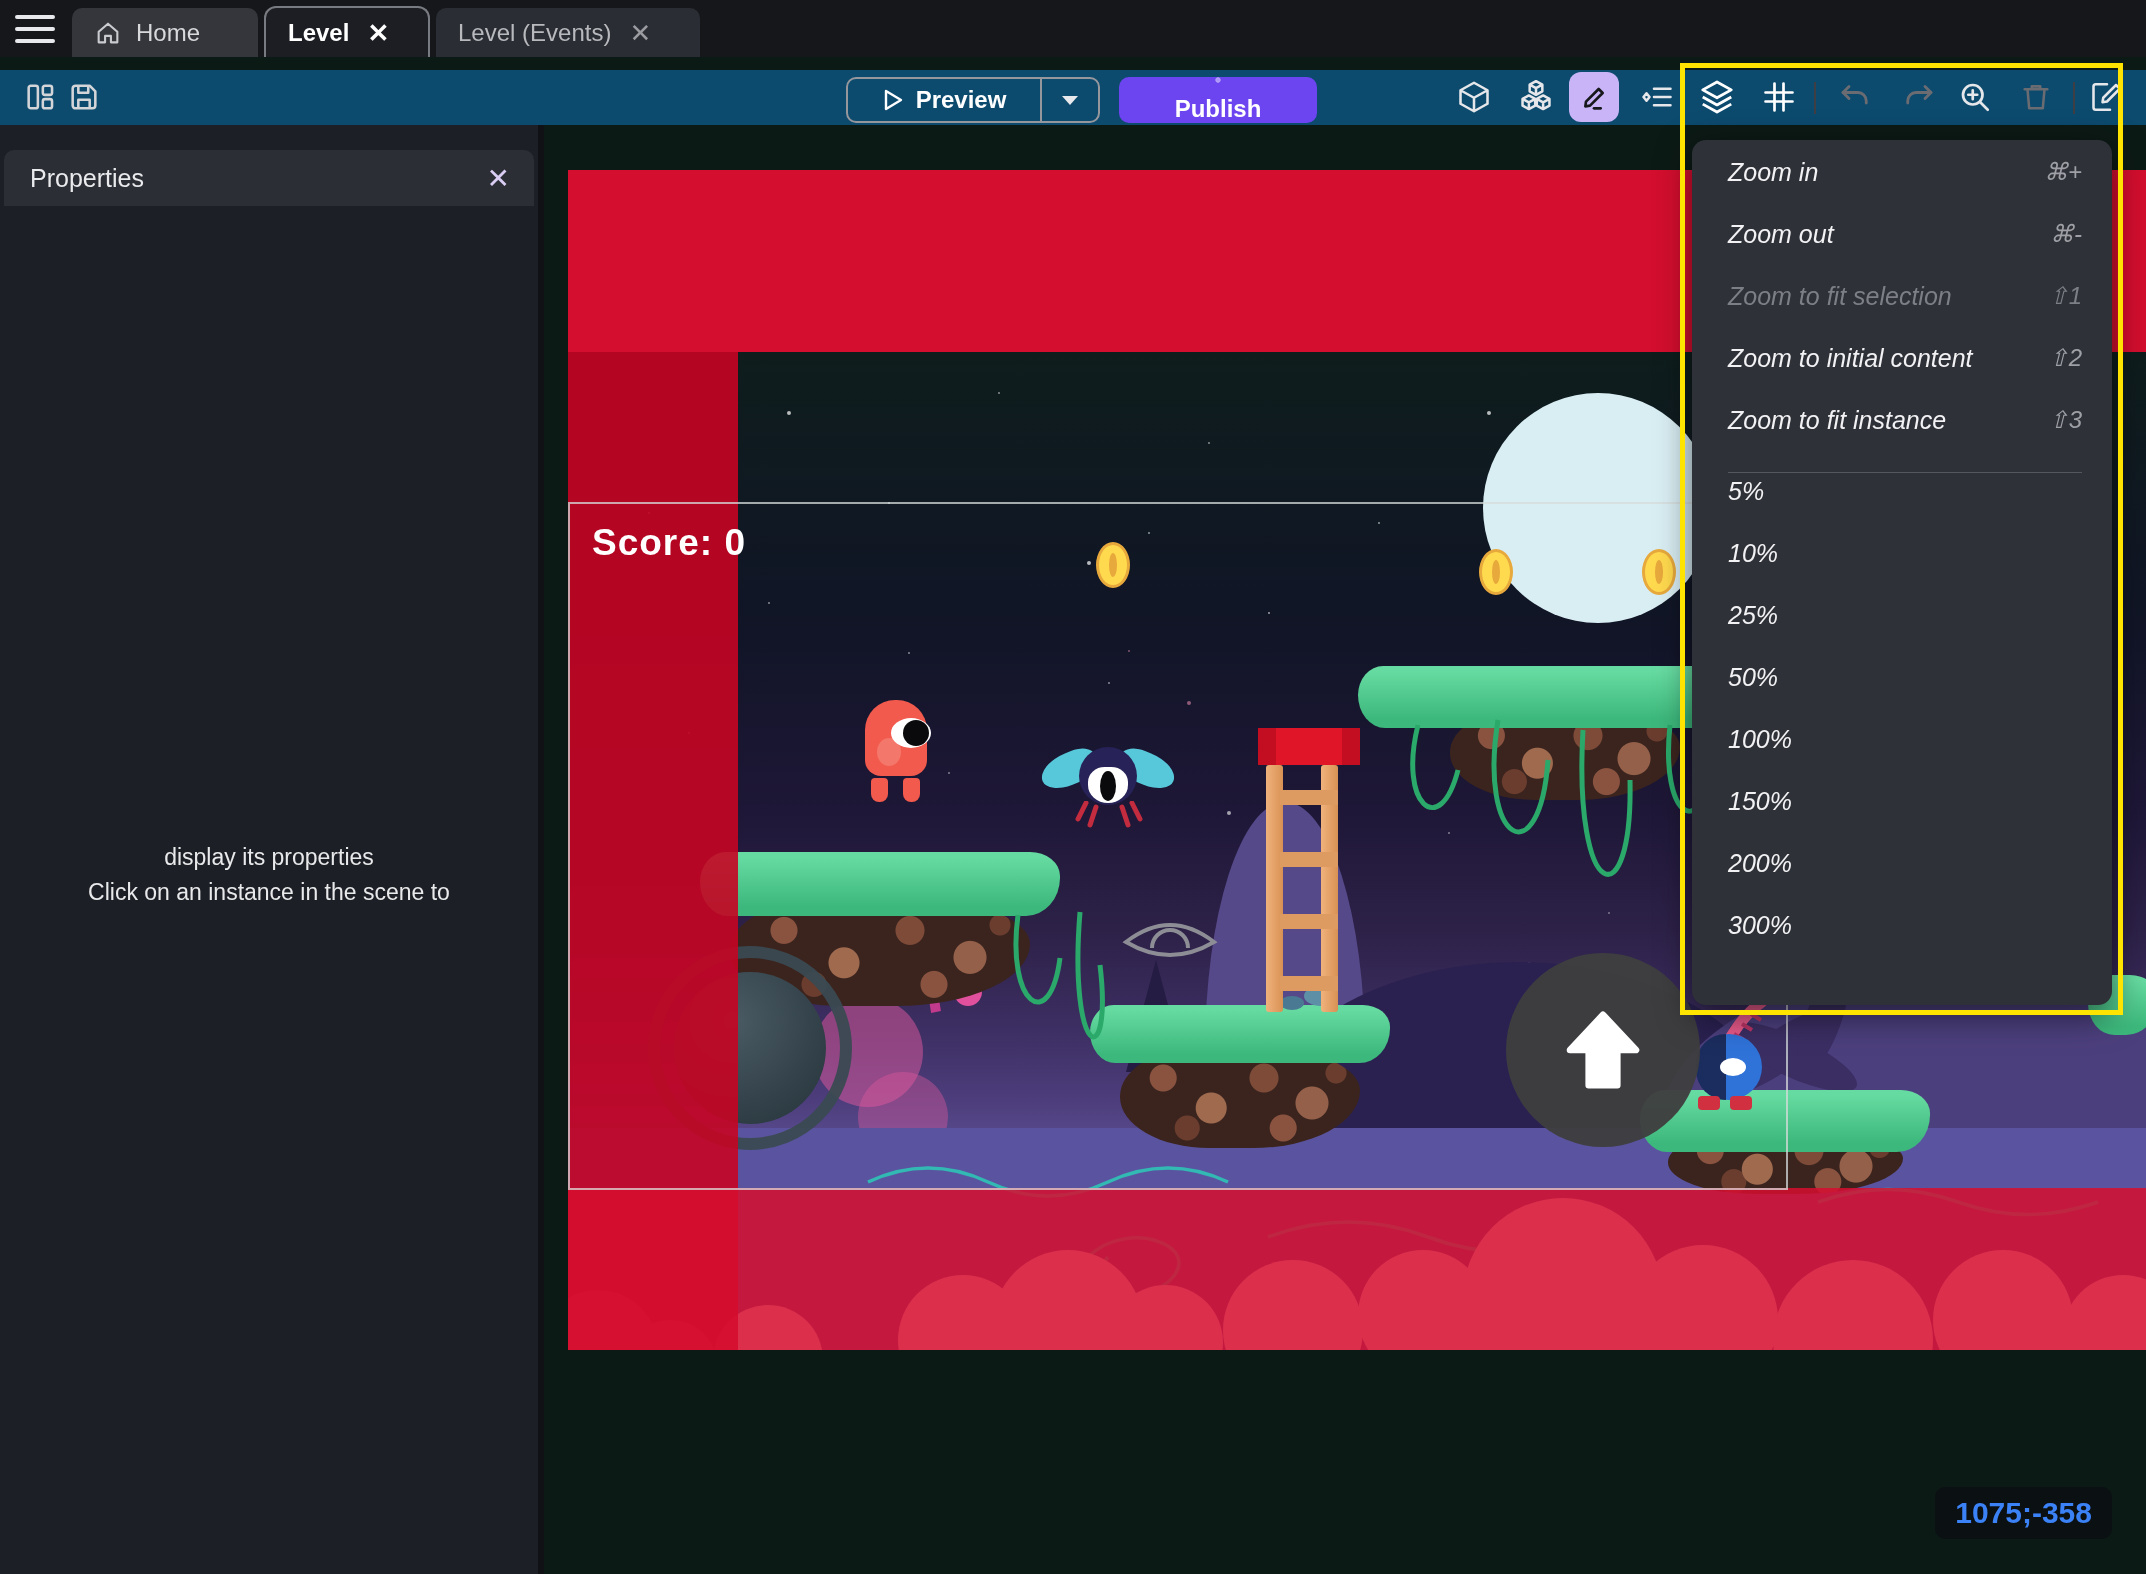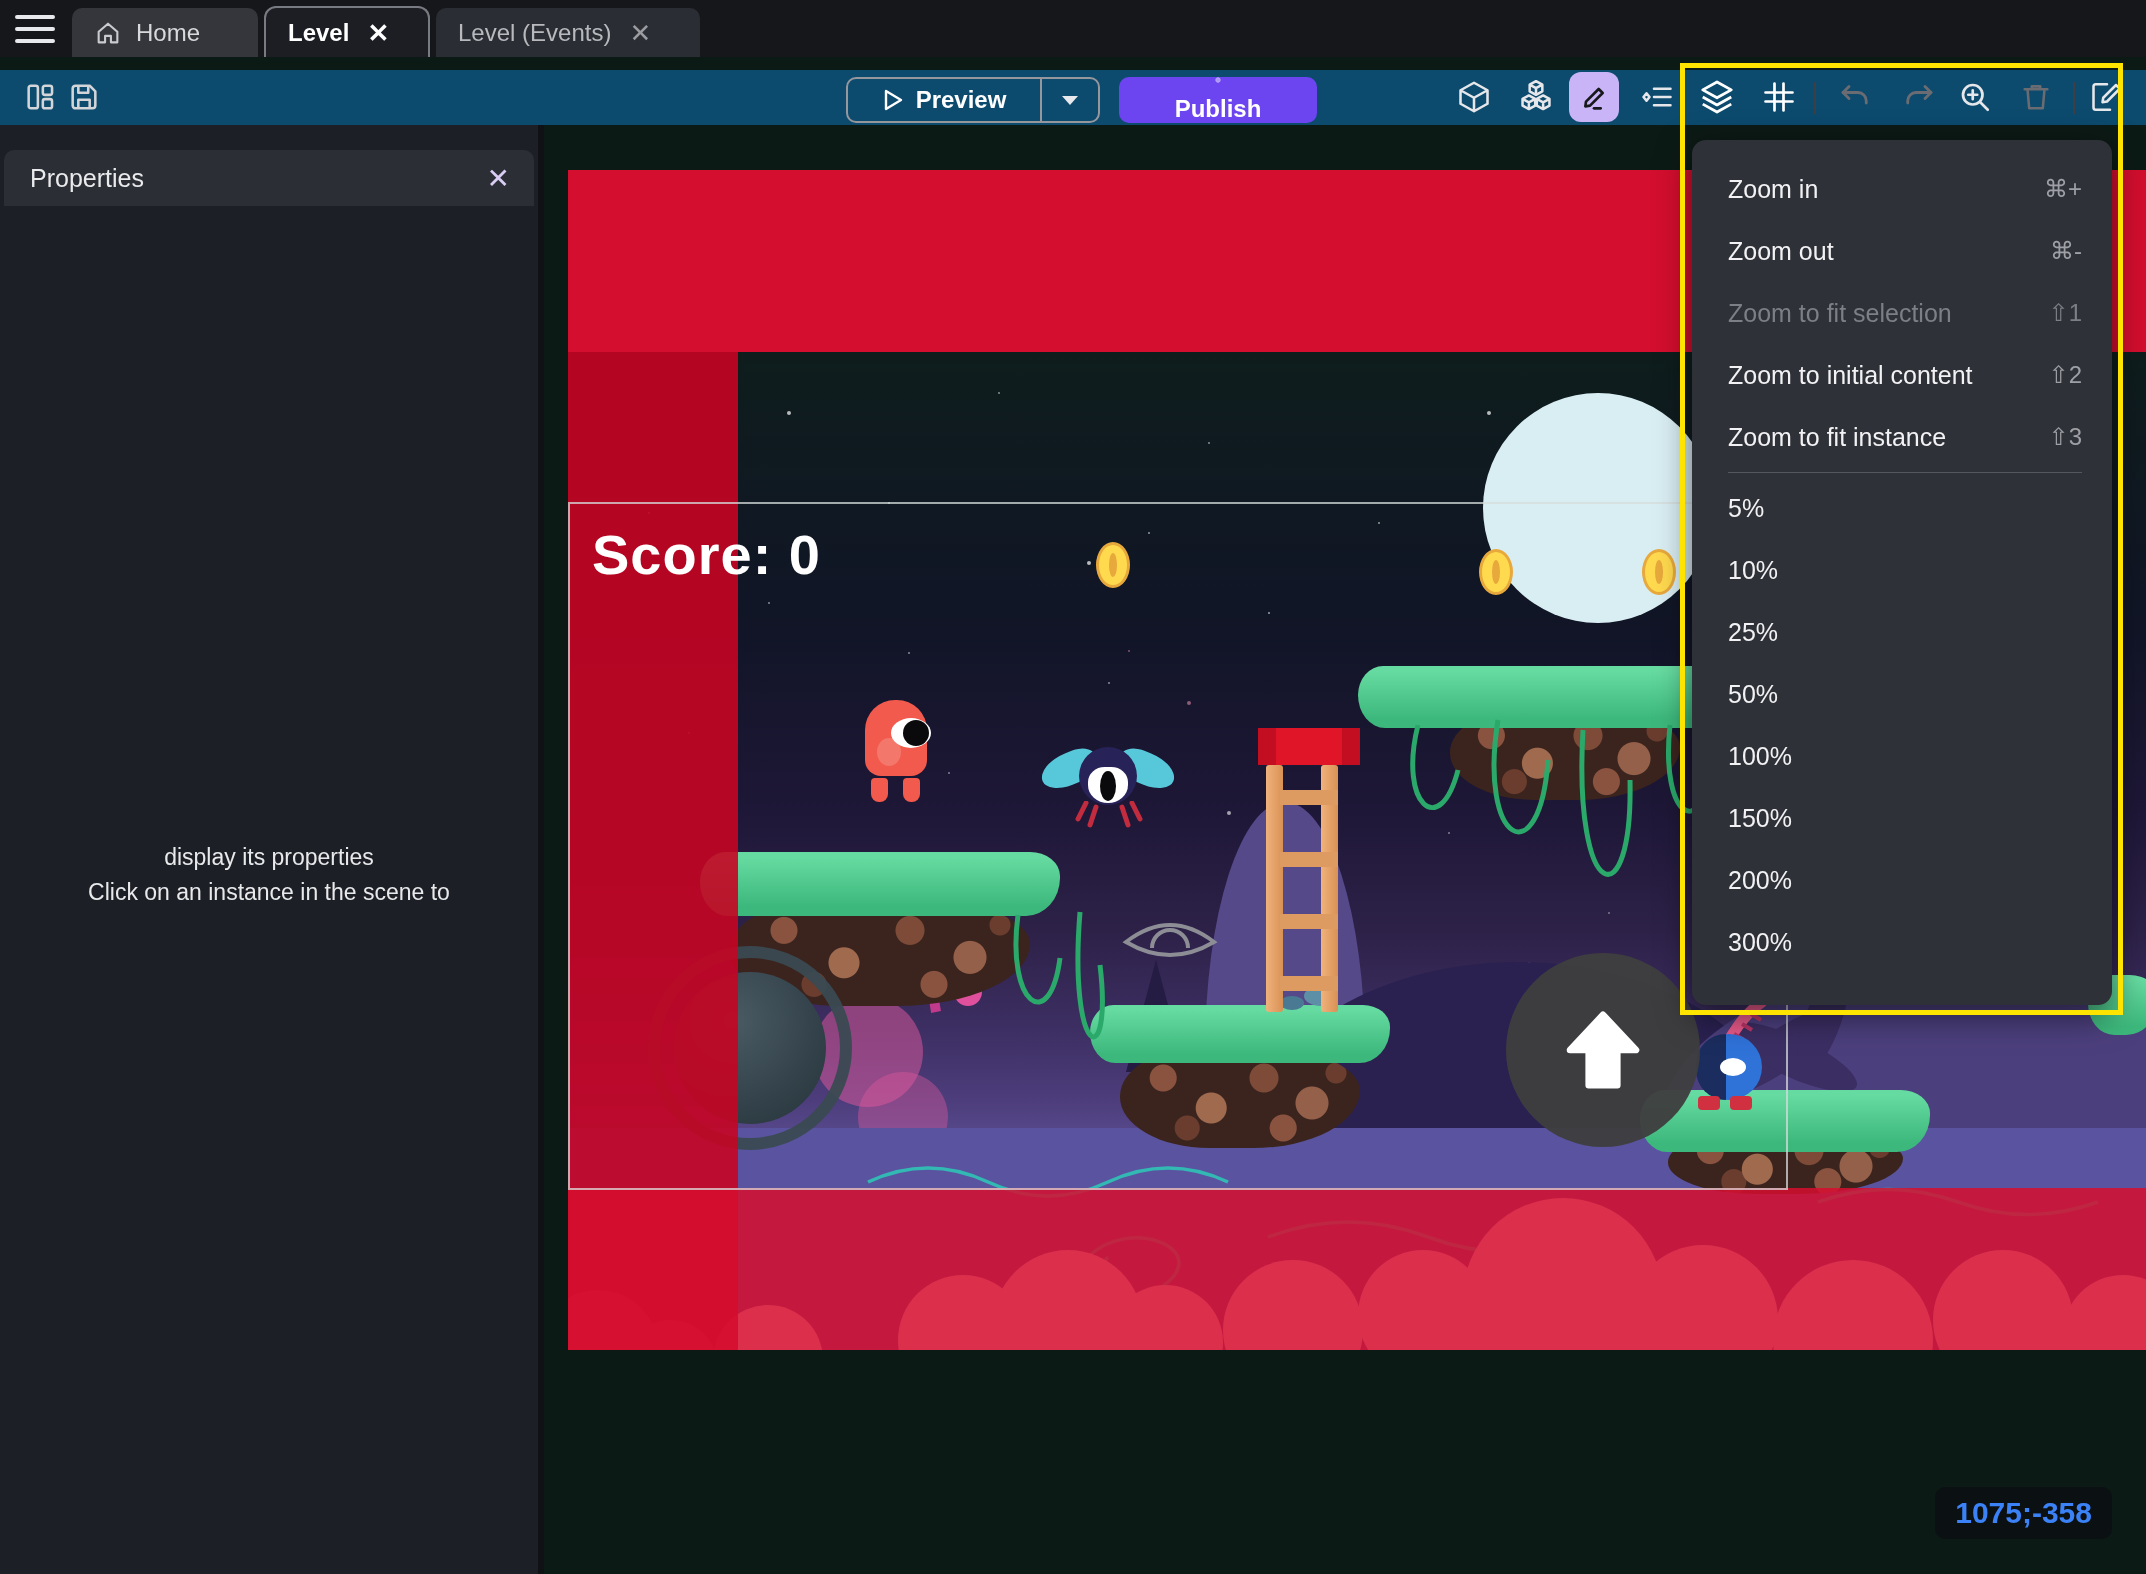--- a/index.html
+++ b/index.html
@@ -130,27 +130,27 @@
       border-radius:33px 0 0 33px;}
   #snail .eye{position:absolute;left:30px;top:58px;width:26px;height:18px;background:#fff;border-radius:50%;}
   #snail .foot{position:absolute;top:96px;width:22px;height:14px;background:#d03040;border-radius:4px;}
 
   
   #band-top{left:0;top:0;width:1578px;height:182px;background:#d30e2e;z-index:8;}
   #band-left{left:0;top:182px;width:170px;height:998px;background:rgba(198,4,36,.9);z-index:8;}
   #band-bottom{left:0;top:1018px;width:1578px;height:162px;background:rgba(214,14,46,.86);z-index:8;}
   #camrect{left:0;top:332px;width:1220px;height:688px;border:2px solid rgba(215,220,220,.75);
       z-index:9;box-sizing:border-box;}
-  #score{left:24px;top:352px;z-index:9;font-size:56px;font-weight:bold;color:#fff;letter-spacing:1px;}
+  #score{left:24px;top:352px;z-index:9;font-size:37px;font-weight:bold;color:#fff;letter-spacing:1px;}
 
   
   #zoom-menu{left:1692px;top:140px;width:420px;height:865px;background:#2f3138;border-radius:14px;
       z-index:50;box-shadow:0 10px 34px rgba(0,0,0,.55);padding:18px 0;box-sizing:border-box;}
-  .menu-item{height:62px;display:flex;align-items:center;padding:0 30px 0 36px;font-size:25px;
-      color:#f2f2f4;}
+  .menu-item{height:62px;display:flex;align-items:flex-start;padding:0 30px 0 36px;font-size:25px;
+      color:#f2f2f4;font-style:italic;}
   .menu-item .lbl{flex:1;}
   .menu-item .sc{color:#9ea0a6;font-size:24px;}
   .menu-item.disabled,.menu-item.disabled .sc{color:#7d7f86;}
   .menu-divider{height:1px;background:#55575e;margin:4px 30px 4px 36px;}
   #hl-rect{left:1680px;top:63px;width:443px;height:952px;border:5px solid #ffe400;z-index:60;
       box-sizing:border-box;}
 
   #coords{right:34px;top:1487px;background:#0b1013;border-radius:10px;padding:9px 20px;
       font-size:30px;font-weight:bold;color:#3b82f6;z-index:40;}
 </style>

